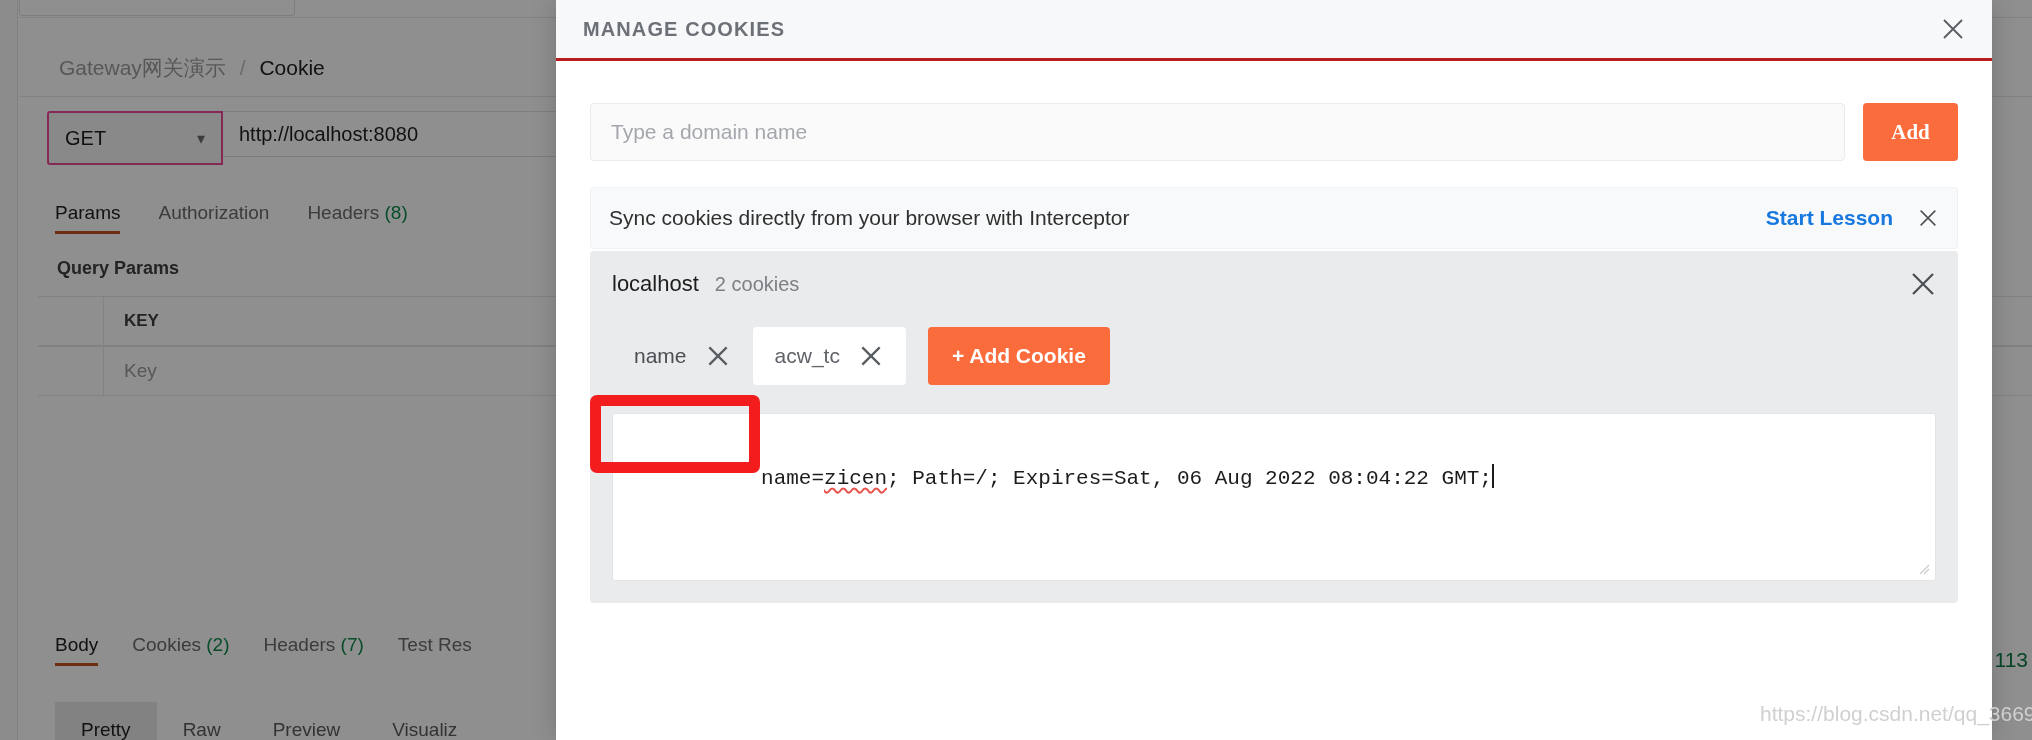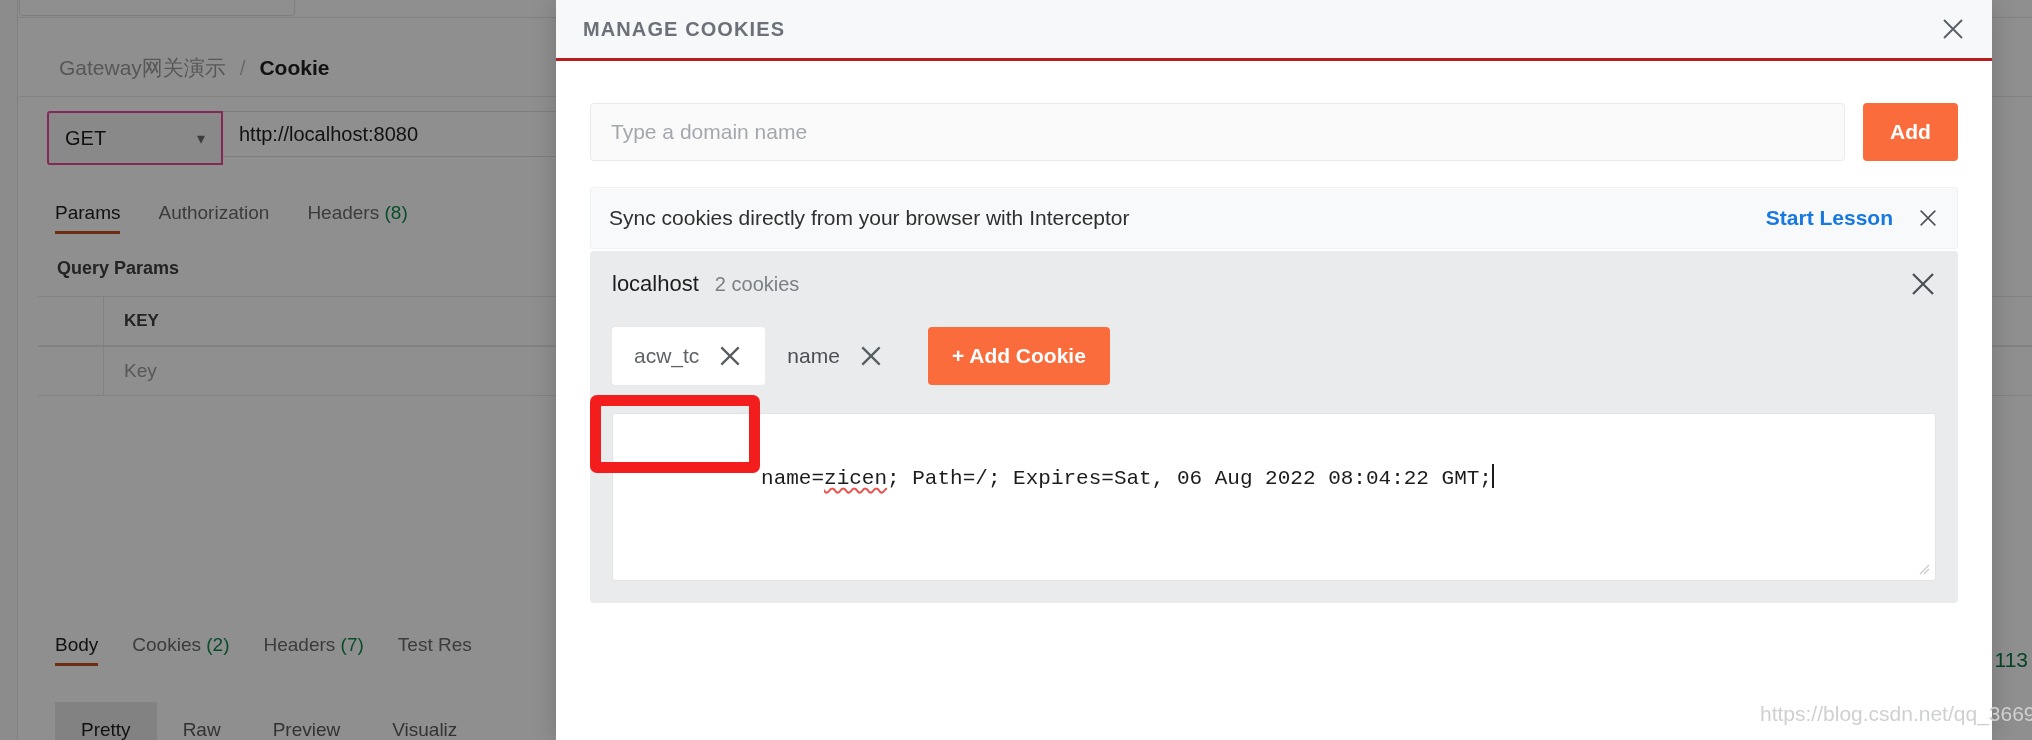--- a/index.html
+++ b/index.html
@@ -26,21 +26,21 @@
   .bg-main {
     position: absolute; left: 19px; top: 17px; right: 0; bottom: 0;
     background: #ffffff; border-top: 1px solid #e8e8e8;
   }
   .bg-breadcrumb {
     position: absolute; left: 40px; top: 36px;
     font-size: 21px; white-space: nowrap;
   }
   .bg-breadcrumb .crumb-dim { color: #9b9b9b; }
   .bg-breadcrumb .crumb-sep { color: #bdbdbd; margin: 0 8px; }
-  .bg-breadcrumb .crumb-cur { color: #212121; font-weight: bold; }
+  .bg-breadcrumb .crumb-cur { color: #212121; font-weight: normal; }
 
   .bg-urlbar-row {
     position: absolute; left: 0; top: 78px; right: 0; height: 70px;
     border-top: 1px solid #e8e8e8;
   }
   .bg-method {
     position: absolute; left: 28px; top: 14px; width: 176px; height: 54px;
     background: #f5f5f5; border: 2px solid #ec4899; border-radius: 3px 0 0 3px;
     display: flex; align-items: center; justify-content: space-between;
     padding: 0 16px;
@@ -135,21 +135,21 @@
     flex: 1; height: 58px; background: #fafafb;
     border: 1px solid #e9eaec; border-radius: 4px;
     padding: 0 20px; font-size: 21px; color: #2b2b2b;
     font-family: "Liberation Sans", sans-serif;
     outline: none;
   }
   .domain-input::placeholder { color: #a4a8ad; }
   .add-button {
     width: 95px; height: 58px; background: #fb6c3c; border: none;
     border-radius: 4px; color: #ffffff; font-size: 21px; font-weight: bold;
-    cursor: pointer; font-family: Liberation Sans, sans-serif;
+    cursor: pointer; font-family: Liberation Serif, serif;
   }
 
   .interceptor-banner {
     margin-top: 26px; height: 62px; background: #f8f9fa;
     border: 1px solid #f0f1f2; border-radius: 3px;
     display: flex; align-items: center; padding: 0 18px 0 18px;
   }
   .interceptor-text { font-size: 21px; color: #2f2f2f; }
   .interceptor-actions { margin-left: auto; display: flex; align-items: center; gap: 24px; }
   .start-lesson {
@@ -357,30 +357,30 @@
         <span class="domain-name">localhost</span>
         <span class="domain-count">2 cookies</span>
         <span class="domain-card-close">
           <svg width="30" height="30" viewBox="0 0 24 24" aria-hidden="true">
             <path d="M4 4 L20 20 M20 4 L4 20" stroke="#4c5157" stroke-width="1.8" fill="none"></path>
           </svg>
         </span>
       </div>
 
       <div class="chip-row">
-        <div class="cookie-chip selected">
-          <span class="chip-label">acw_tc</span>
+        <div class="cookie-chip">
+          <span class="chip-label">name</span>
           <span class="chip-x">
             <svg width="26" height="26" viewBox="0 0 24 24" aria-hidden="true">
               <path d="M4 4 L20 20 M20 4 L4 20" stroke="#585d62" stroke-width="2.1" fill="none"></path>
             </svg>
           </span>
         </div>
-        <div class="cookie-chip">
-          <span class="chip-label">name</span>
+        <div class="cookie-chip selected">
+          <span class="chip-label">acw_tc</span>
           <span class="chip-x">
             <svg width="26" height="26" viewBox="0 0 24 24" aria-hidden="true">
               <path d="M4 4 L20 20 M20 4 L4 20" stroke="#585d62" stroke-width="2.1" fill="none"></path>
             </svg>
           </span>
         </div>
         <button class="add-cookie-button">+ Add Cookie</button>
       </div>
 
       <div class="cookie-textarea-wrap">

